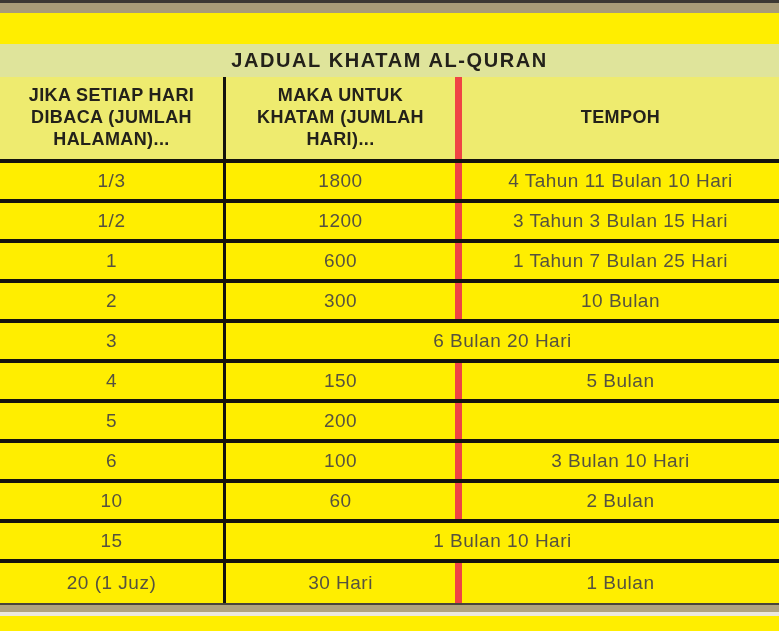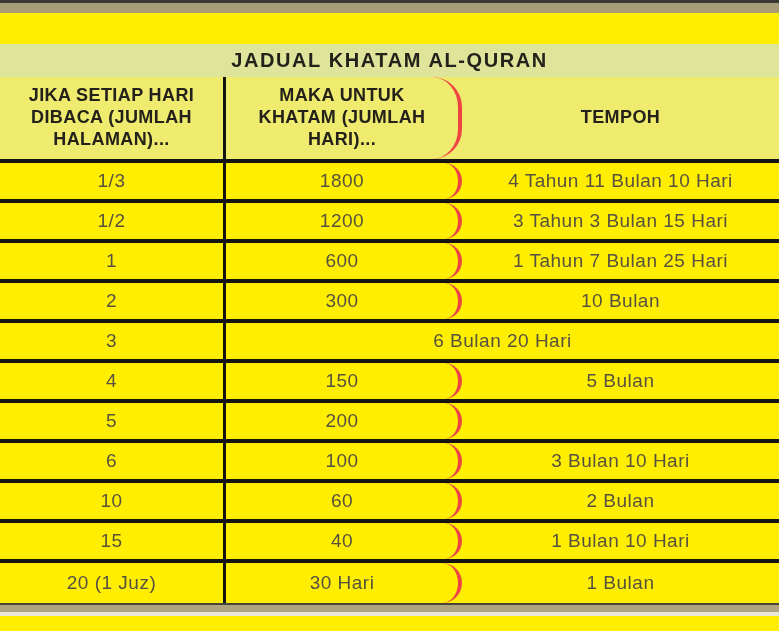--- a/index.html
+++ b/index.html
@@ -43,21 +43,21 @@
     display: flex;
     width: 100%;
   }
   .cell {
     display: flex;
     align-items: center;
     justify-content: center;
     text-align: center;
   }
   .col1 { width: 226px; border-right: 3px solid #14130d; }
-  .col2 { width: 236px; border-right: 4px solid #ef4444; border-radius: 30px; }
+  .col2 { width: 236px; border-right: 7px solid #ef4444; }
   .col3 { flex: 1; }
 
   
   .header-row {
     height: 86px;
     background: #eeeb6f;
     border-bottom: 4px solid #14130d;
   }
   .header-cell {
     font-weight: bold;
@@ -137,21 +137,20 @@
         <div class="cell col2 data-cell">100</div>
         <div class="cell col3 data-cell">3 Bulan 10 Hari</div>
       </div>
       <div class="row data-row">
         <div class="cell col1 data-cell">10</div>
         <div class="cell col2 data-cell">60</div>
         <div class="cell col3 data-cell">2 Bulan</div>
       </div>
       <div class="row data-row">
         <div class="cell col1 data-cell">15</div>
-        <div class="cell col2 data-cell">40</div>
         <div class="cell col3 data-cell">1 Bulan 10 Hari</div>
       </div>
       <div class="row data-row">
         <div class="cell col1 data-cell">20 (1 Juz)</div>
         <div class="cell col2 data-cell">30 Hari</div>
         <div class="cell col3 data-cell">1 Bulan</div>
       </div>
     </div>
 
   <div class="frame-bottom-tan"></div>

